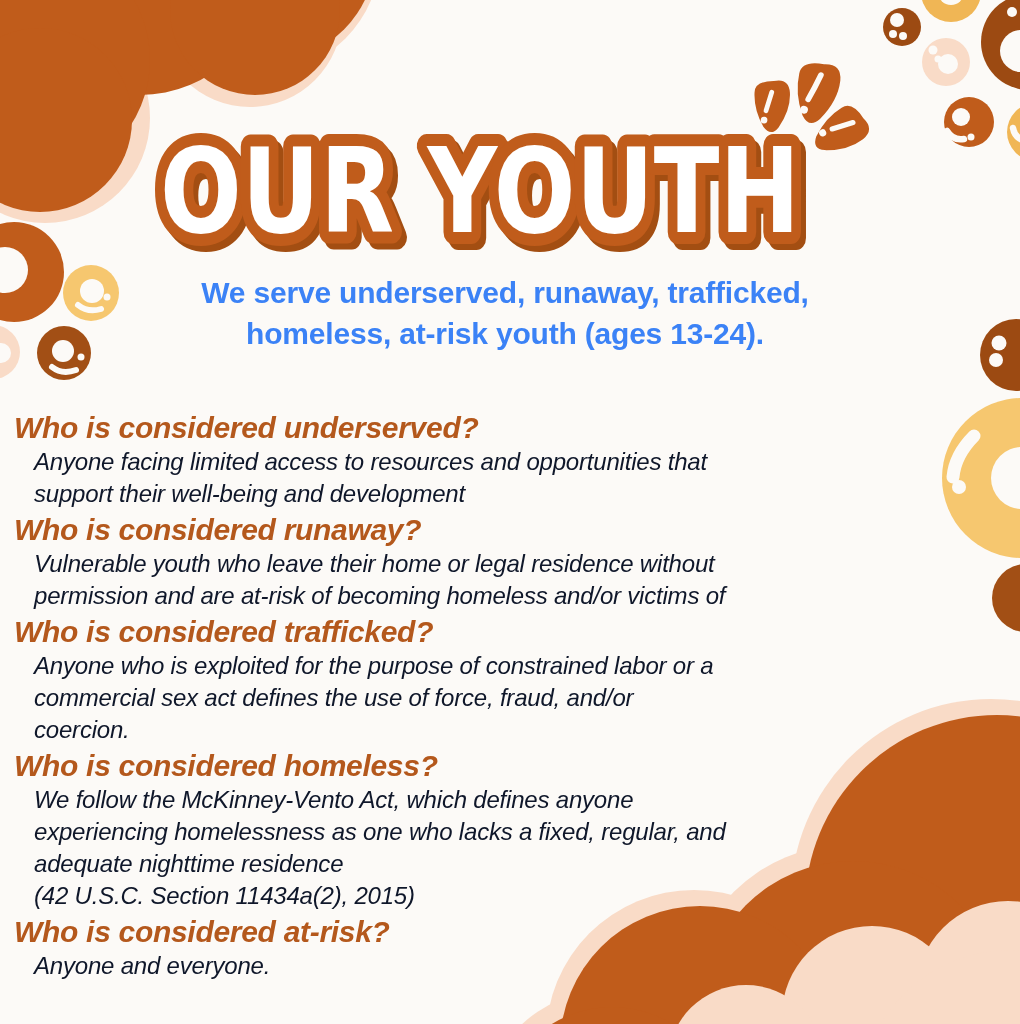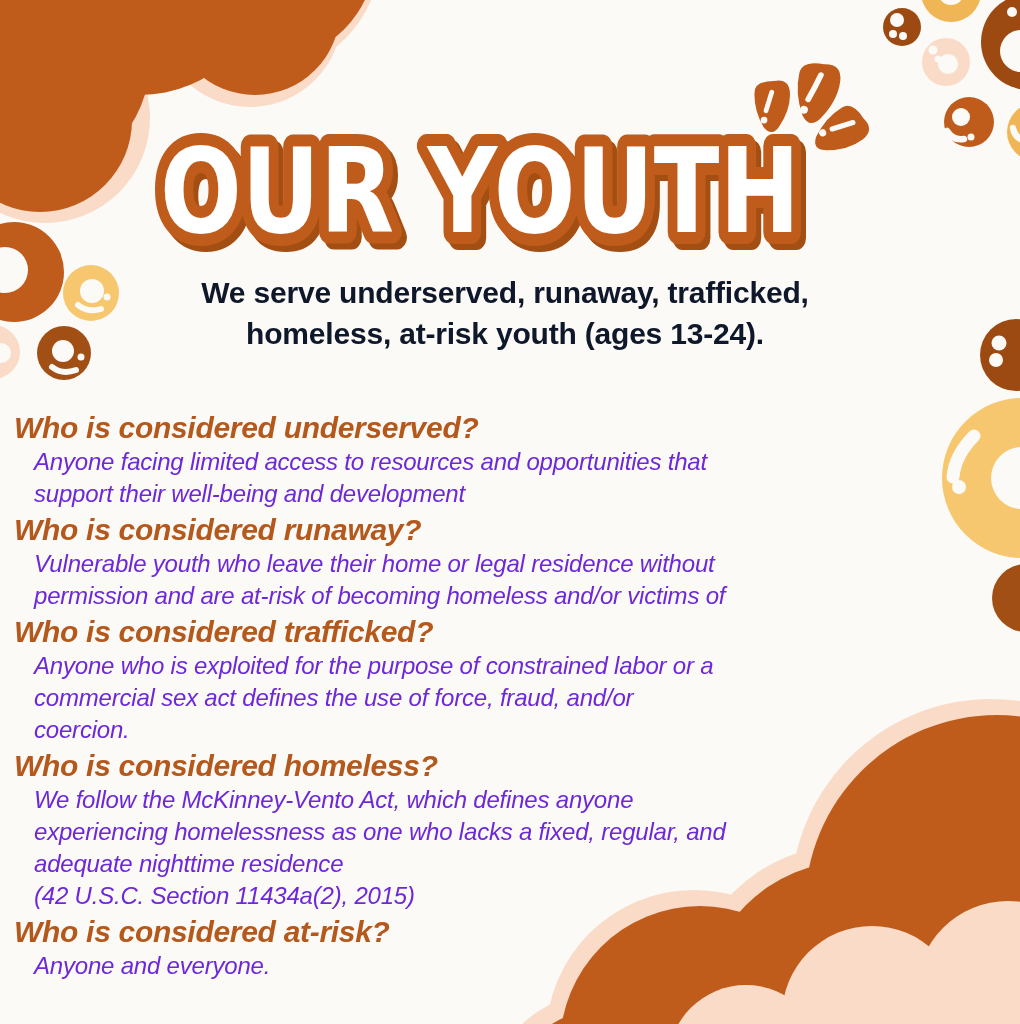--- a/index.html
+++ b/index.html
@@ -5,30 +5,30 @@
   html,body{margin:0;padding:0;}
   body{
     width:1020px;height:1024px;position:relative;overflow:hidden;
     background:#FCFAF7;
     font-family:"Liberation Sans", sans-serif;
   }
   #decor{position:absolute;left:0;top:0;width:1020px;height:1024px;pointer-events:none;}
   .title-wrap{position:absolute;left:120px;top:124px;width:720px;height:140px;}
   .subtitle{
     position:absolute;left:60px;top:272px;width:890px;text-align:center;
-    color:#0f172a;font-size:30px;font-weight:700;line-height:41px;letter-spacing:-0.2px;
+    color:#3b82f6;font-size:30px;font-weight:700;line-height:41px;letter-spacing:-0.2px;
   }
   .sections{position:absolute;left:14px;top:408px;width:790px;font-style:italic;}
   .sections h2{
     margin:2px 0 0 0;font-size:30px;line-height:36px;font-weight:700;
     color:#B4581C;letter-spacing:-0.3px;white-space:nowrap;
   }
   .sections p{
     margin:0;padding-left:20px;font-size:24px;line-height:32px;font-weight:400;
-    color:#6d28d9;letter-spacing:-0.2px;white-space:nowrap;
+    color:#0f172a;letter-spacing:-0.2px;white-space:nowrap;
   }
 </style>
 </head>
 <body>
 
 <svg id="decor" viewBox="0 0 1020 1024" xmlns="http://www.w3.org/2000/svg">
   <defs>
     <path id="wedge" d="M21 2 Q36 -3 39 12 Q42 30 31 50 Q24 61 15 51 Q3 34 2 16 Q1 4 21 2 Z"></path>
   </defs>
 

